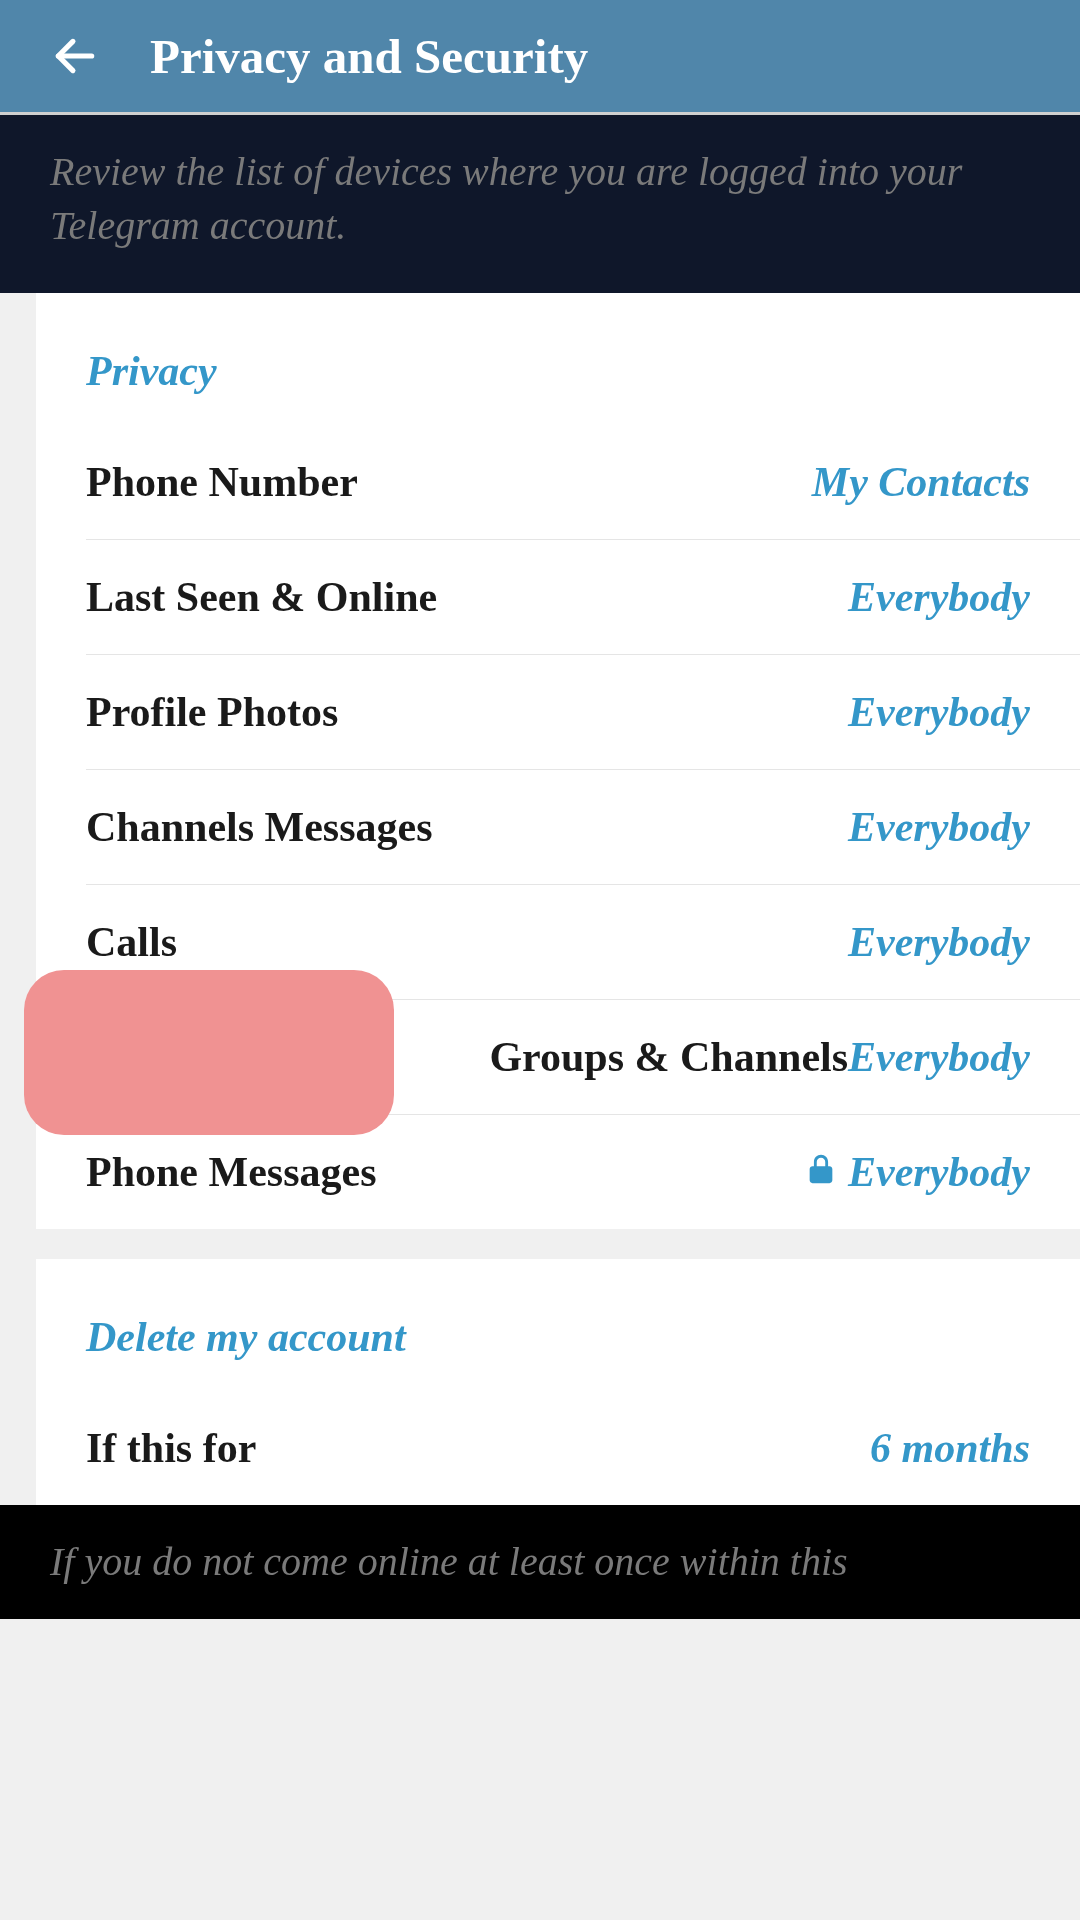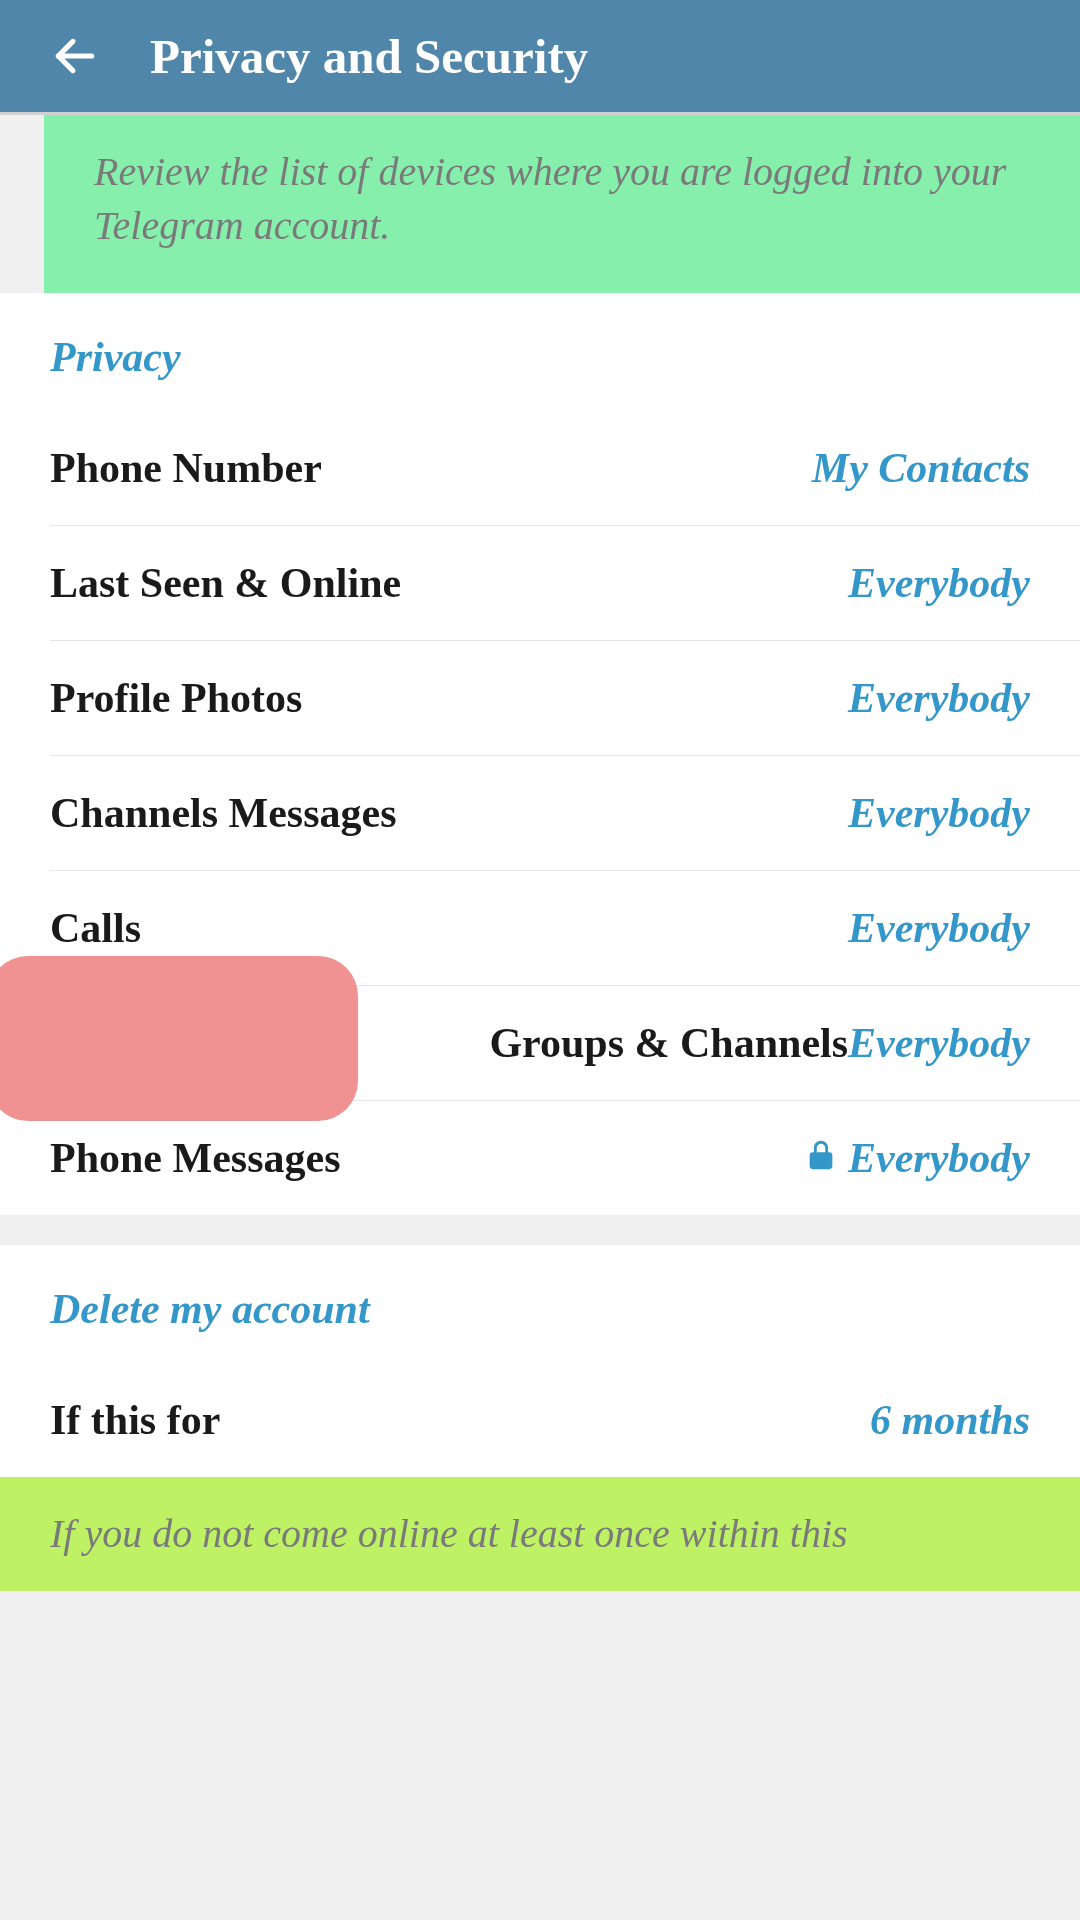--- a/index.html
+++ b/index.html
@@ -40,26 +40,26 @@
     .divider-thin {
       height: 3px;
       background: #d0d0d0;
     }
     .info-text {
       padding: 30px 50px 40px 50px;
       color: #7a7a7a;
       font-size: 40px;
       font-style: italic;
       line-height: 1.35;
-      background: #86efac;
-      margin-left: 44px;
+      background: #0f172a;
     }
     .section {
       background: #fff;
-      padding-top: 0;
+      padding-top: 14px;
+      margin-left: 36px;
     }
     .section-header {
       color: #3497c9;
       font-size: 42px;
       font-weight: bold;
       font-style: italic;
       padding: 40px 50px 30px 50px;
     }
     .row {
       display: flex;
@@ -113,21 +113,21 @@
       justify-content: flex-end;
       width: 100%;
       align-items: center;
     }
     .bottom-info {
       padding: 30px 50px;
       color: #7a7a7a;
       font-size: 40px;
       font-style: italic;
       line-height: 1.35;
-      background: #bef264;
+      background: #000000;
     }
   </style>
 </head>
 <body>
 
 <div class="header">
   <div class="back-arrow">
     <svg viewBox="0 0 24 24" fill="none" stroke="#fff" stroke-width="2.5" stroke-linecap="round" stroke-linejoin="round">
       <line x1="20" y1="12" x2="4" y2="12"></line>
       <polyline points="11 5 4 12 11 19"></polyline>

